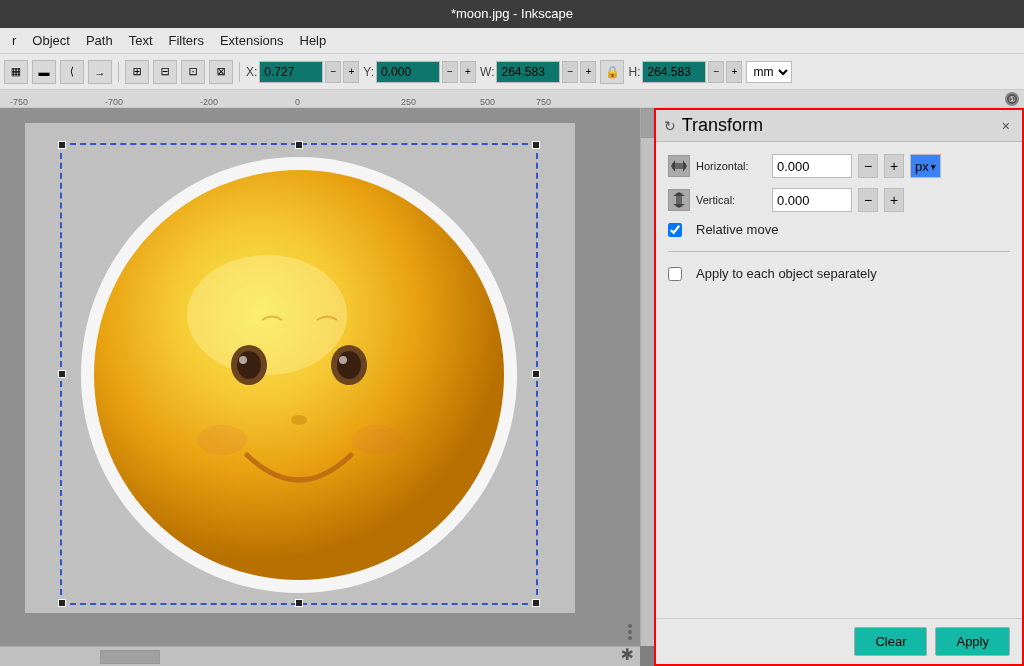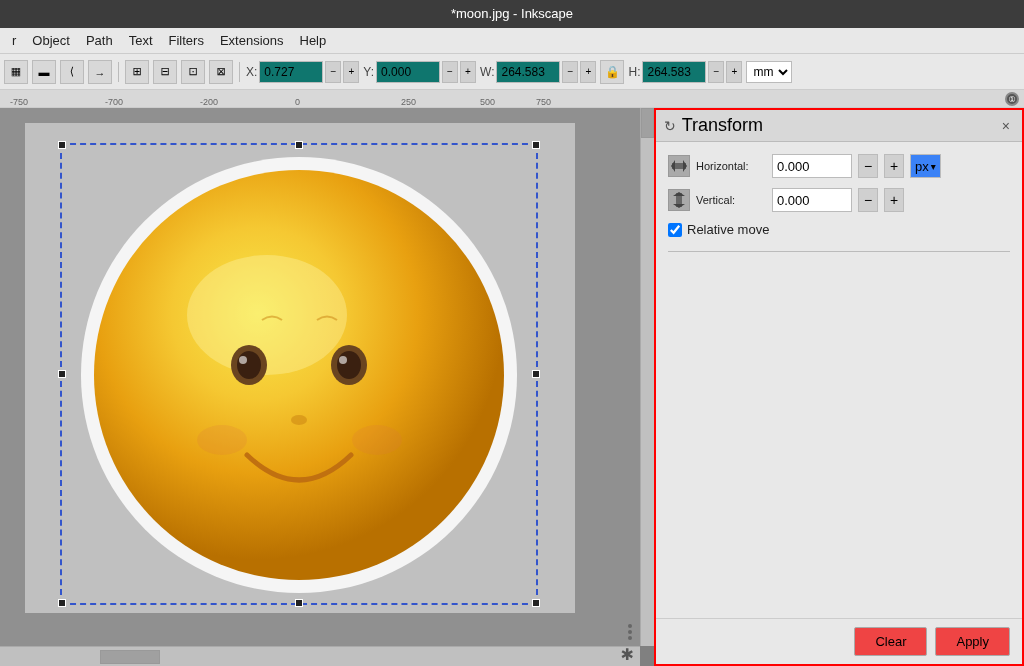--- a/index.html
+++ b/index.html
@@ -165,39 +165,39 @@
       border: 1px solid #bbb;
       background: #3b82f6;
       height: 24px;
       padding: 0 4px;
       cursor: pointer;
       font-size: 13px;
       gap: 2px;
     }
 
     .checkbox-row {
-      display: flex; align-items: center; gap: 5px;
+      display: flex; align-items: center; gap: 14px;
     }
     .checkbox-row input[type=checkbox] { width: 14px; height: 14px; cursor: pointer; }
     .checkbox-label { font-size: 13px; color: #222; }
 
     .divider { height: 1px; background: #bbb; margin: 4px 0; }
 
     
     .panel-footer {
       padding: 8px 12px;
       display: flex;
       justify-content: flex-end;
       gap: 8px;
       border-top: 1px solid #ccc;
     }
     .btn {
       padding: 6px 20px;
       border: 1px solid #aaa;
-      background: #ef4444;
+      background: #14b8a6;
       cursor: pointer;
       font-size: 13px;
       border-radius: 2px;
     }
   </style>
 </head>
 <body>
 
 <div class="title-bar">
   <span>*moon.jpg - Inkscape</span>
@@ -406,20 +406,24 @@
         <div class="field-plus">+</div>
       </div>
 
       <div class="checkbox-row">
         <input type="checkbox" id="relative-move" checked="" style="">
         <label for="relative-move" class="checkbox-label">Relative move</label>
       </div>
 
       <div class="divider"></div>
 
+      <div class="checkbox-row">
+        <input type="checkbox" id="apply-each" style="">
+        <label for="apply-each" class="checkbox-label">Apply to each object separately</label>
+      </div>
 
       <div style="flex:1;"></div>
     </div>
 
     <div class="panel-footer">
       <button class="btn">Clear</button>
       <button class="btn">Apply</button>
     </div>
   </div>
 

